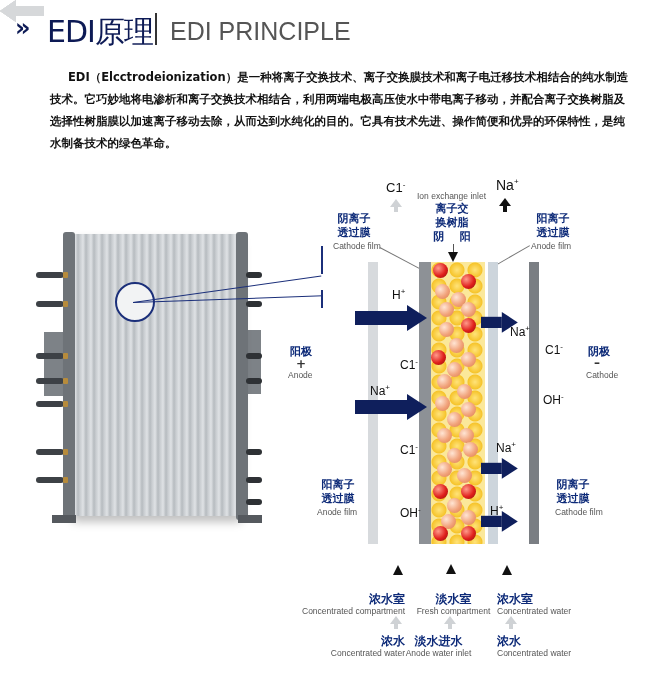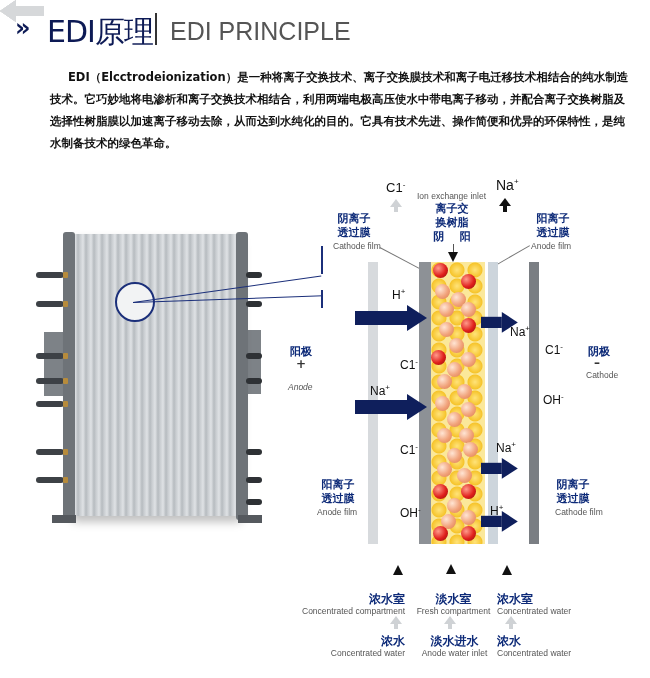--- a/index.html
+++ b/index.html
@@ -168,21 +168,21 @@
     <div class="bead red" style="left:30px;top:222px;"></div>
     <div class="bead" style="left:16px;top:236px;"></div>
     <div class="bead" style="left:30px;top:248px;"></div>
     <div class="bead" style="left:10px;top:252px;"></div>
     <div class="bead red" style="left:2px;top:264px;"></div>
     <div class="bead red" style="left:30px;top:264px;"></div>
   </div>
 
   <div class="abs lbl-cn" style="left:286px;top:345px;width:30px;">阳极</div>
   <div class="abs" style="left:296px;top:357px;font-size:12px;font-weight:bold;color:#333;">+</div>
-  <div class="abs lbl-en" style="left:288px;top:382px;font-style:italic;">Anode</div>
+  <div class="abs lbl-en" style="left:288px;top:370px;">Anode</div>
 
   <div class="abs lbl-cn" style="left:584px;top:345px;width:30px;">阴极</div>
   <div class="abs" style="left:594px;top:356px;font-size:12px;font-weight:bold;color:#333;">–</div>
   <div class="abs lbl-en" style="left:586px;top:370px;">Cathode</div>
 
   <div class="arr-navy" style="left:355px;top:305px;">
     <div class="shaft" style="left:0;top:6px;width:52px;height:14px;"></div>
     <div class="head" style="left:52px;top:0;"></div>
   </div>
   <div class="abs ion" style="left:392px;top:287px;"><span>H</span><sup>+</sup></div>
@@ -268,21 +268,21 @@
   <div class="up-shaft-gray" style="left:394px;top:623px;height:6px;"></div>
   <div class="up-arrow-gray" style="left:444px;top:616px;"></div>
   <div class="up-shaft-gray" style="left:448px;top:623px;height:6px;"></div>
   <div class="up-arrow-gray" style="left:505px;top:616px;"></div>
   <div class="up-shaft-gray" style="left:509px;top:623px;height:6px;"></div>
 
   <div class="abs" style="left:300px;top:634px;width:105px;text-align:right;">
     <div class="lbl-cn" style="text-align:right;font-size:12px;">浓水</div>
     <div class="lbl-en">Concentrated water</div>
   </div>
-  <div class="abs" style="left:412px;top:634px;width:85px;text-align:center;">
+  <div class="abs" style="left:396px;top:634px;width:85px;text-align:center;">
     <div class="lbl-cn" style="font-size:12px;">淡水进水</div>
     <div class="lbl-en">Anode water inlet</div>
   </div>
   <div class="abs" style="left:497px;top:634px;width:100px;">
     <div class="lbl-cn" style="text-align:left;font-size:12px;">浓水</div>
     <div class="lbl-en">Concentrated water</div>
   </div>
 </div>
 
 </body></html>

